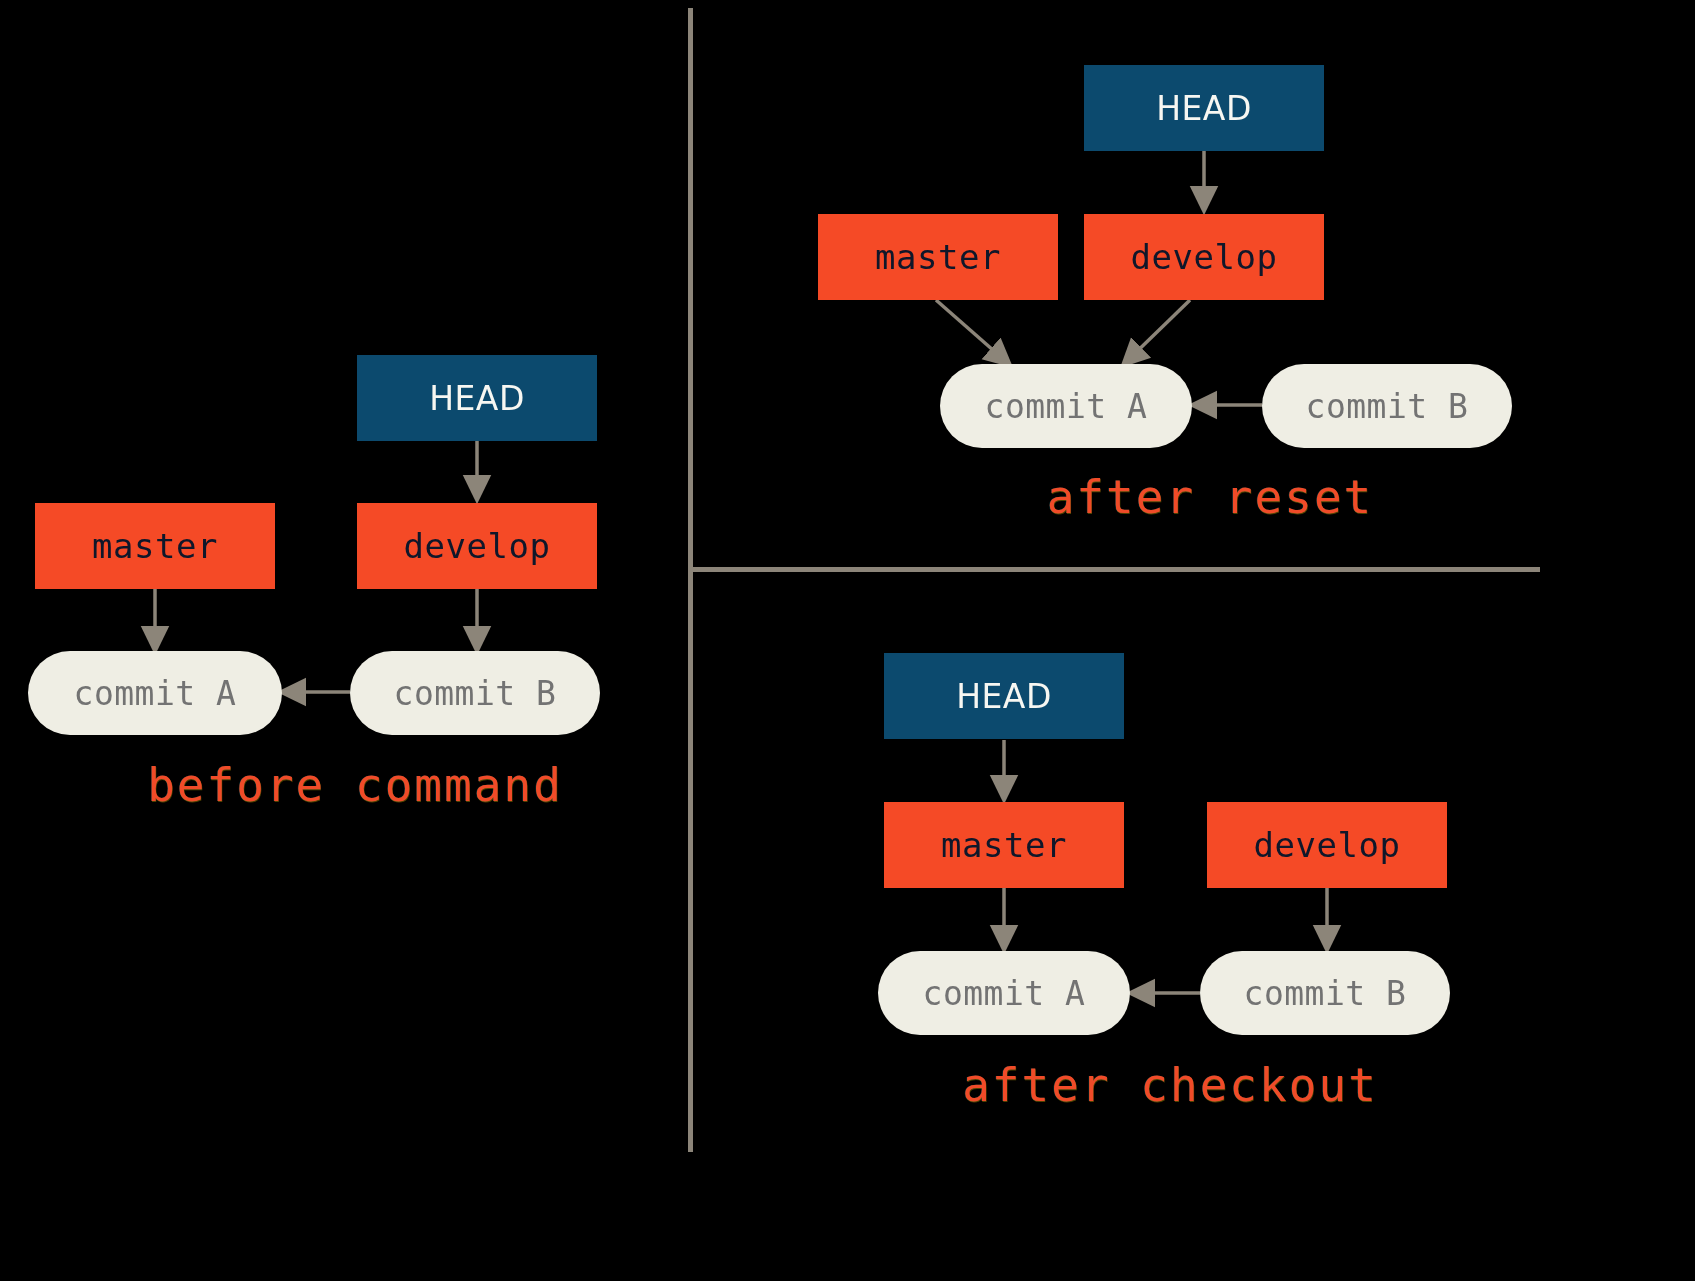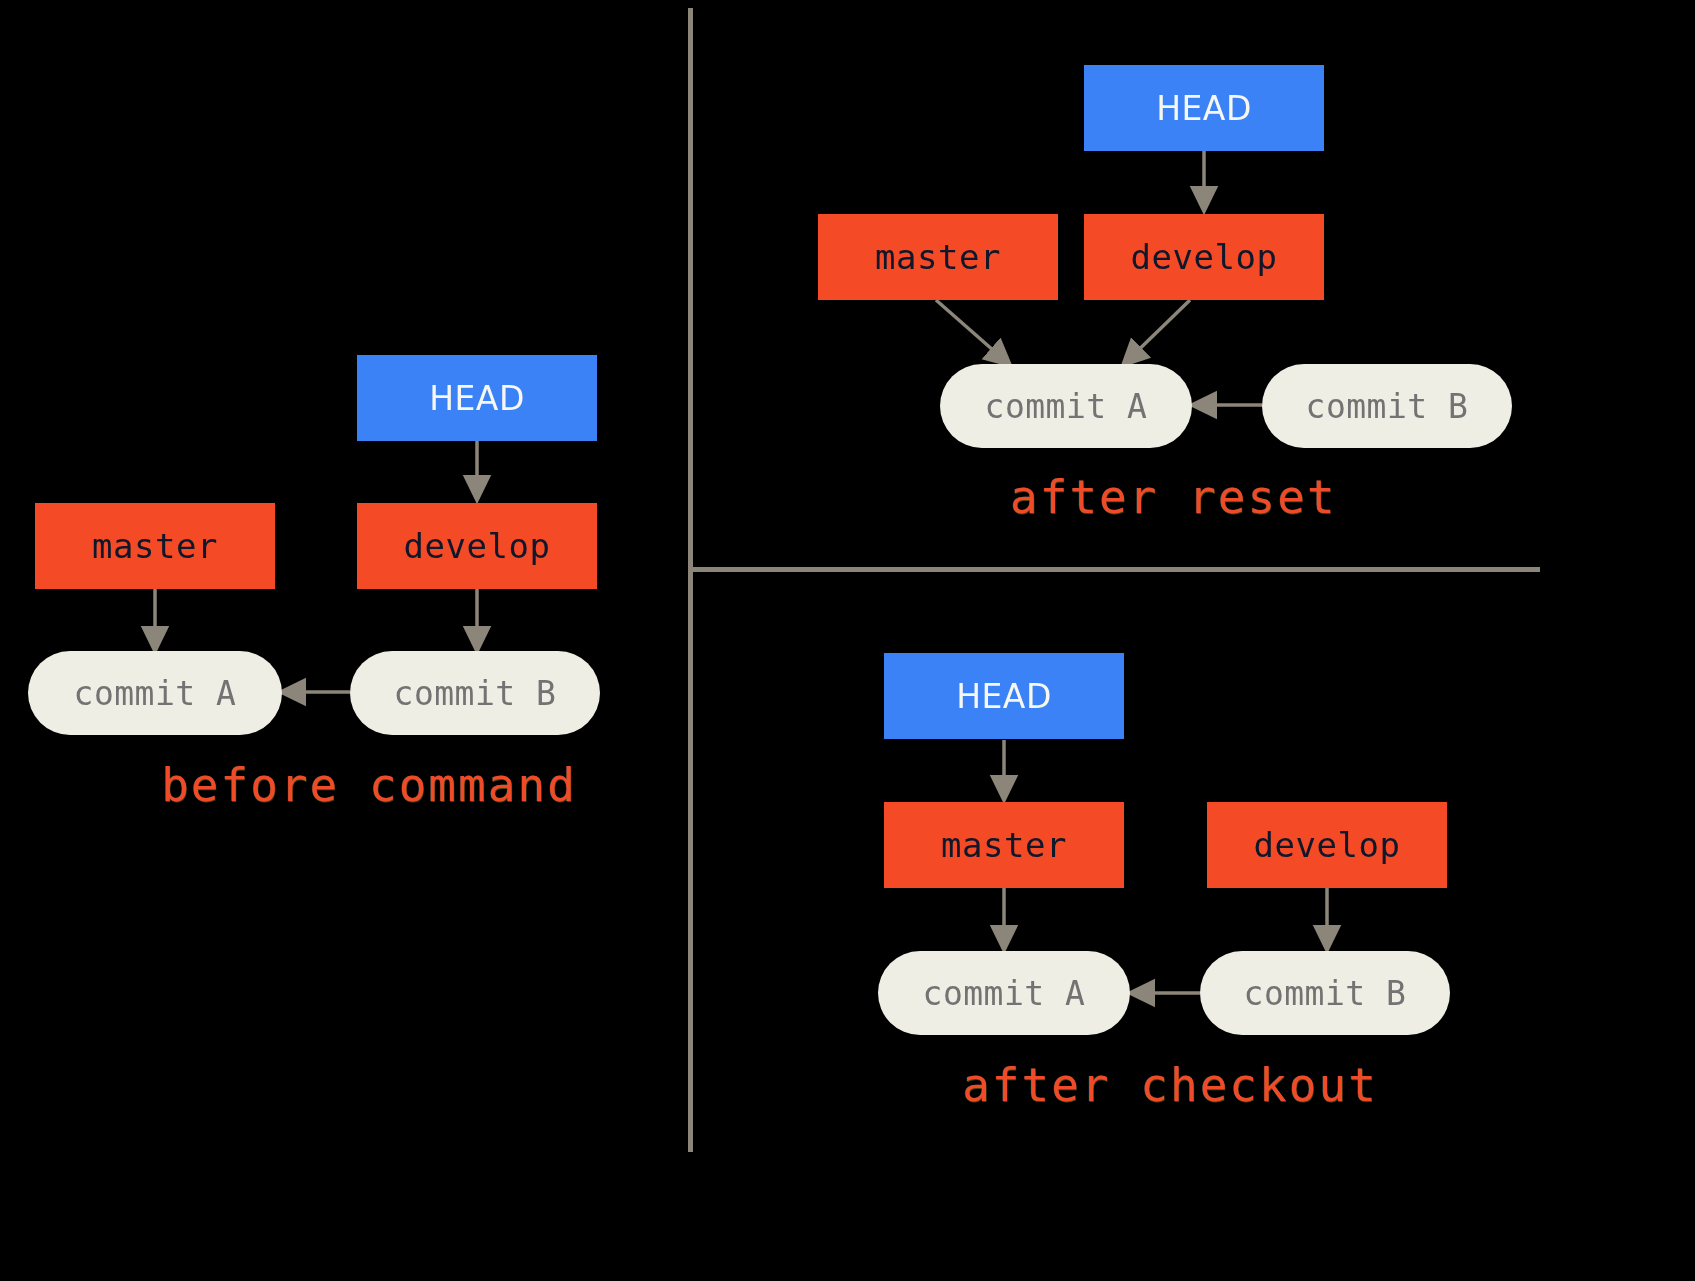--- a/index.html
+++ b/index.html
@@ -27,21 +27,21 @@
     position: absolute;
     display: flex;
     align-items: center;
     justify-content: center;
     box-sizing: border-box;
     text-align: center;
     white-space: nowrap;
     letter-spacing: 0.5px;
   }
   .node-head {
-    background: #3b82f6;
+    background: #0c4a6e;
     color: #F7F7F2;
     font-size: 33px;
     font-family: "DejaVu Sans", "Liberation Sans", sans-serif;
   }
   .node-branch {
     background: #F54A26;
     color: #0f172a;
     font-size: 34px;
   }
   .node-commit {
@@ -97,33 +97,33 @@
   <div class="node node-head" style="left:357px; top:355px; width:240px; height:86px;">HEAD</div>
 
   <div class="node node-branch" style="left:35px; top:503px; width:240px; height:86px;">master</div>
 
   <div class="node node-branch" style="left:357px; top:503px; width:240px; height:86px;">develop</div>
 
   <div class="node node-commit" style="left:28px; top:651px; width:254px; height:84px;">commit A</div>
 
   <div class="node node-commit" style="left:350px; top:651px; width:250px; height:84px;">commit B</div>
 
-  <div class="caption" style="left:124px; top:758px; width:490px; text-align:center;">before command</div>
+  <div class="caption" style="left:110px; top:758px; width:490px; text-align:center;">before command</div>
 
   <div class="node node-head" style="left:1084px; top:65px; width:240px; height:86px;">HEAD</div>
 
   <div class="node node-branch" style="left:818px; top:214px; width:240px; height:86px;">master</div>
 
   <div class="node node-branch" style="left:1084px; top:214px; width:240px; height:86px;">develop</div>
 
   <div class="node node-commit" style="left:940px; top:364px; width:252px; height:84px;">commit A</div>
 
   <div class="node node-commit" style="left:1262px; top:364px; width:250px; height:84px;">commit B</div>
 
-  <div class="caption" style="left:1010px; top:470px; width:400px; ">after reset</div>
+  <div class="caption" style="left:1010px; top:470px; width:400px; text-align:center;">after reset</div>
 
   <div class="node node-head" style="left:884px; top:653px; width:240px; height:86px;">HEAD</div>
 
   <div class="node node-branch" style="left:884px; top:802px; width:240px; height:86px;">master</div>
 
   <div class="node node-branch" style="left:1207px; top:802px; width:240px; height:86px;">develop</div>
 
   <div class="node node-commit" style="left:878px; top:951px; width:252px; height:84px;">commit A</div>
 
   <div class="node node-commit" style="left:1200px; top:951px; width:250px; height:84px;">commit B</div>

